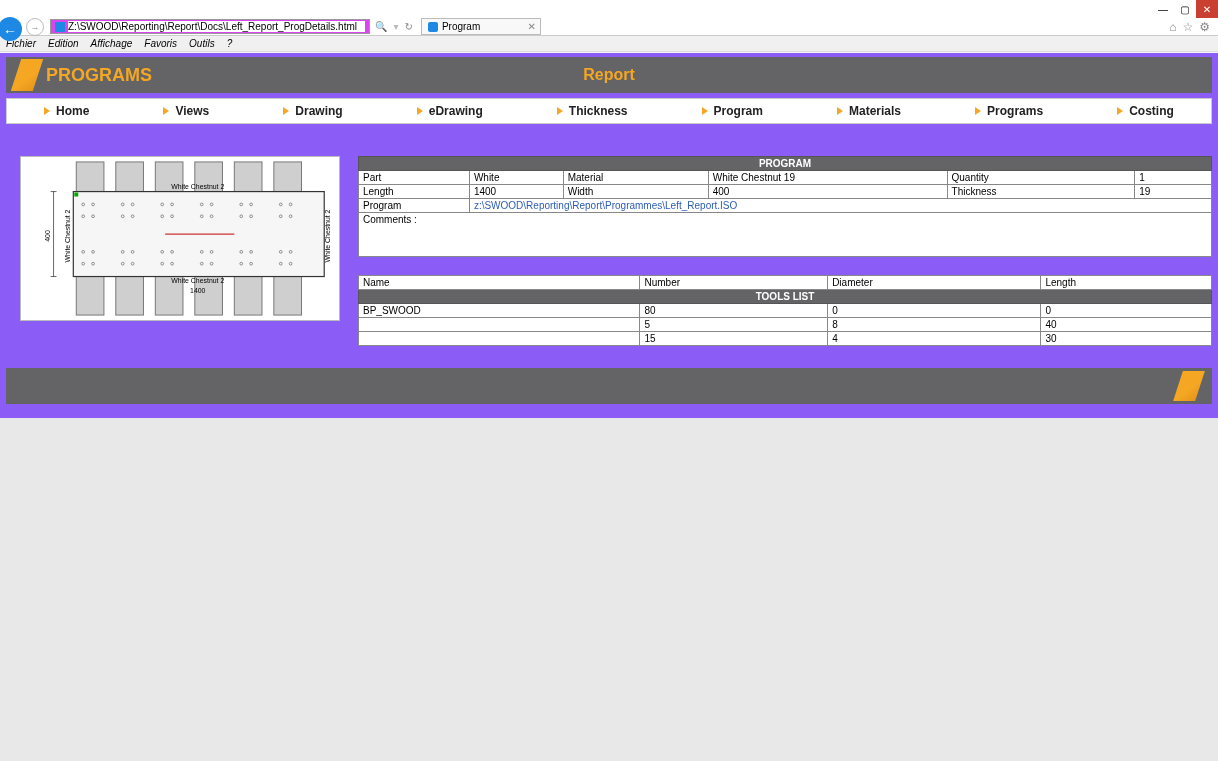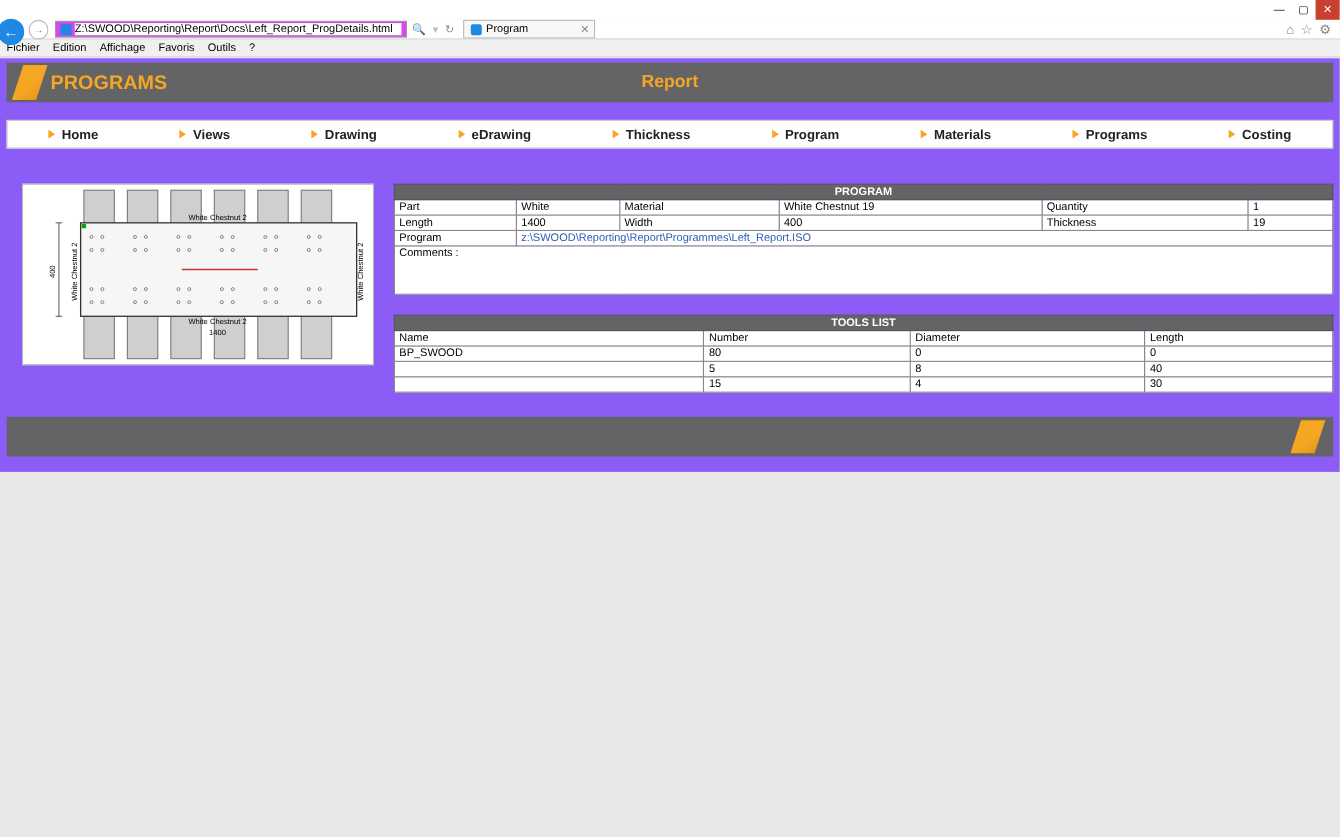--- a/index.html
+++ b/index.html
@@ -17,35 +17,35 @@
 .addr-input { flex: 0 0 320px; height: 15px; border: 1px solid #999; padding: 0 4px; font-size: 10px; display:flex; align-items:center; margin-left:4px; background:#d946ef;}
 .addr-input .fav { width:10px; height:10px; background:#1e88e5; margin-right:3px; }
 .addr-input input { border:none; outline:none; flex:1; font-size:10px;}
 .search-refresh { display:flex; align-items:center; gap:6px; margin-left:3px; font-size:10px; color:#888;}
 .tab { height: 17px; border: 1px solid #bbb; background:#f8f8f8; display:flex; align-items:center; padding: 0 6px; margin-left:6px; min-width:120px; font-size:10px; gap:4px; position:relative;}
 .tab .tab-close { position:absolute; right:4px; font-size:10px; color:#888; cursor:pointer;}
 .tab .tab-ico { width:10px; height:10px; background:#1e88e5; border-radius:2px;}
 .addr-right { margin-left:auto; display:flex; gap:6px; color:#888; font-size:12px;}
 
 
-.menubar { height: 16px; background: #f0f0f0; display:flex; align-items:center; gap:12px; padding: 0 6px; font-size:10px; border-bottom:1px solid #ddd;}
+.menubar { height: 16px; background: #f0f0f0; display:flex; align-items:center; gap:12px; padding: 0 6px; font-size:10px; border-bottom:1px solid #ddd;font-style:italic;}
 .menubar span { cursor: default; }
 
 
 .content { background: #8b5cf6; border-top:1px solid #f6f6f6; padding-bottom:10px;}
 
 
 .banner { background:#646466; height:36px; margin:4px 6px; display:flex; align-items:center; padding:0 10px; position:relative;}
 .logo { width:22px; height:32px; margin-right:8px; }
 .logo-shape { width:100%; height:100%; background: linear-gradient(135deg,#f5a623 60%,#e5941a); transform: skewX(-18deg); }
 .banner-title { color:#f5a623; font-weight:bold; font-size:18px;}
 .banner-center { position:absolute; left:50%; transform:translateX(-50%); color:#f5a623; font-weight:bold; font-size:16px;}
 
 
-.navrow { background:#fff; margin:16px 6px; height:26px; display:flex; align-items:center; border:1px solid #ccc;}
+.navrow { background:#fff; margin:5px 6px; height:26px; display:flex; align-items:center; border:1px solid #ccc;}
 .navrow .nitem { flex:0 0 auto; padding:0 14px; display:flex; align-items:center; gap:6px; font-size:12px; font-weight:bold; color:#222; cursor:pointer; height:100%; }
 .navrow .nitem .tri { width:0; height:0; border-top:4px solid transparent; border-bottom:4px solid transparent; border-left:6px solid #f5a623;}
 
 .navrow { justify-content: space-around; }
 
 
 .bodyrow { display:flex; margin: 32px 6px 0 6px; gap:18px; align-items:flex-start;}
 .thumb { width: 320px; height:165px; border:1px solid #bbb; background:#fff; position:relative; overflow:hidden; flex-shrink:0; margin-left:14px;}
 .tables { flex:1; margin-right:0;}
 
@@ -280,29 +280,29 @@
         </tr>
         <tr>
           <td colspan="6" class="label comments-cell">Comments :</td>
         </tr>
       </tbody>
         </table>
 
       <table class="data">
         <tbody>
             <tr>
-              <th class="head" colspan="4">TOOLS LIST</th>
-            </tr>
-        <tr>
           <td class="label" style="width:33%">Name</td>
           <td class="label" style="width:22%">Number</td>
           <td class="label" style="width:25%">Diameter</td>
           <td class="label">Length</td>
         </tr>
         <tr>
+              <th class="head" colspan="4">TOOLS LIST</th>
+            </tr>
+        <tr>
           <td>BP_SWOOD</td>
           <td>80</td>
           <td>0</td>
           <td>0</td>
         </tr>
         <tr>
           <td></td>
           <td>5</td>
           <td>8</td>
           <td>40</td>

